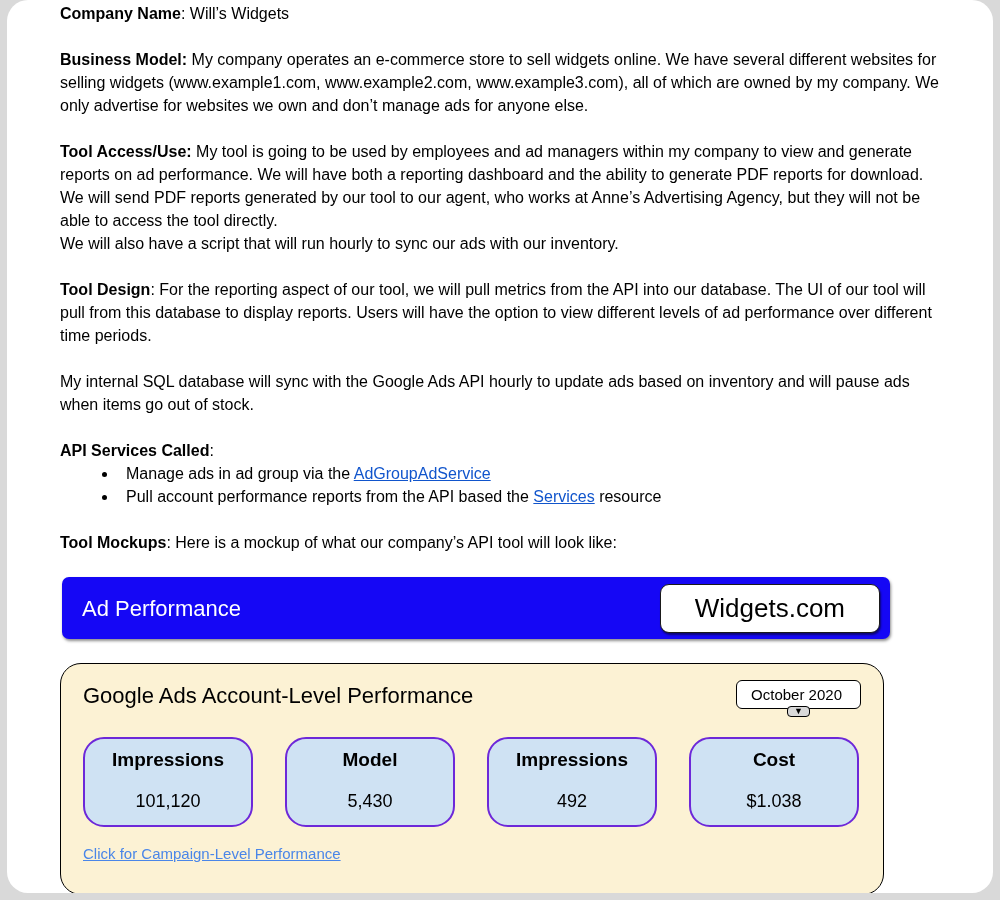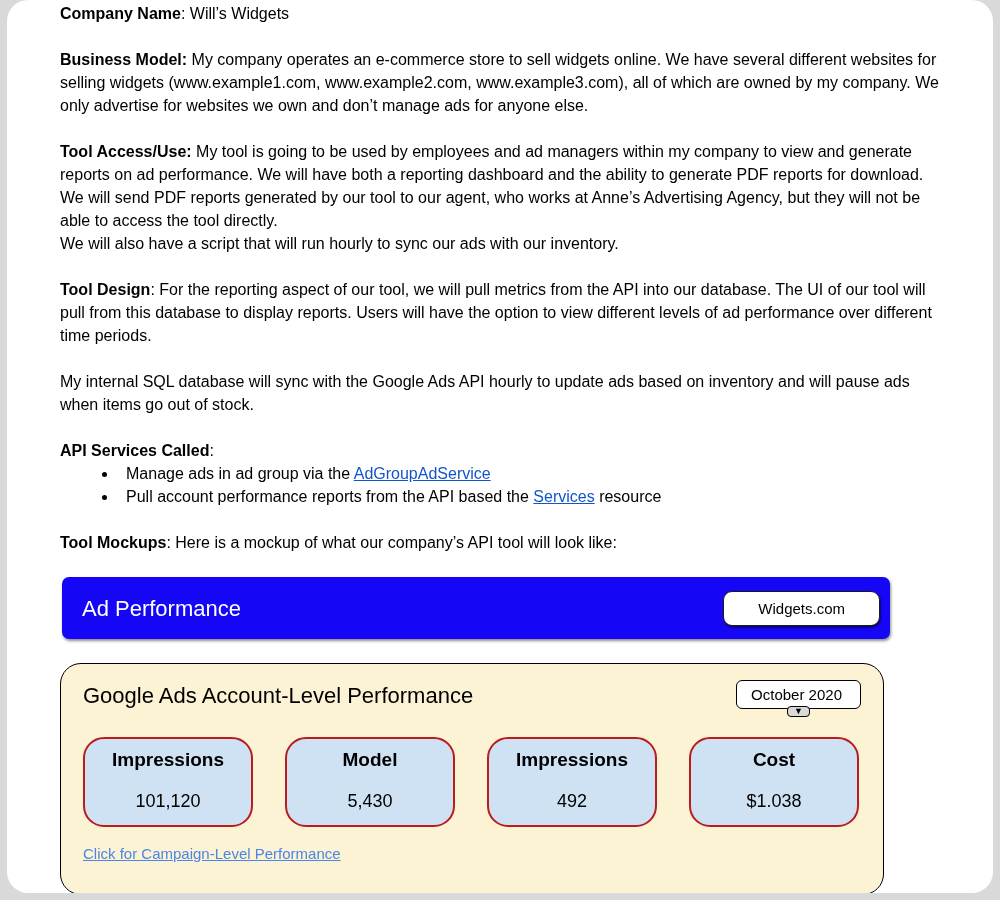--- a/index.html
+++ b/index.html
@@ -50,21 +50,21 @@
   }
   .mockup-title {
     color: #ffffff;
     font-size: 22px;
     text-align: right;
   }
   .site-button {
     background: #ffffff;
     color: #000;
     font-family: inherit;
-    font-size: 15px;
+    font-size: 26px;
     border: 1.5px solid #1a1a1a;
     border-radius: 9px;
     padding: 8px 34px;
     cursor: pointer;
     box-shadow: 1px 2px 2px rgba(0,0,0,0.5);
   }
   .mockup-panel {
     width: 824px;
     margin-top: 24px;
     height: 232px;
@@ -113,21 +113,21 @@
   .metrics-row {
     margin-top: 28px;
     display: flex;
     justify-content: space-between;
     padding-right: 2px;
   }
   .metric-card {
     width: 170px;
     height: 90px;
     background: var(--card-blue, #cfe2f3);
-    border: 2px solid #b91c1c;
+    border: 2px solid #6d28d9;
     display: flex;
     flex-direction: column;
     justify-content: space-between;
     align-items: center;
     padding: 9px 0 12px 0;
     text-align: center;
   }
   .metric-label { font-size: 19px; font-weight: bold; }
   .metric-value { font-size: 18px; }
   .campaign-link {

